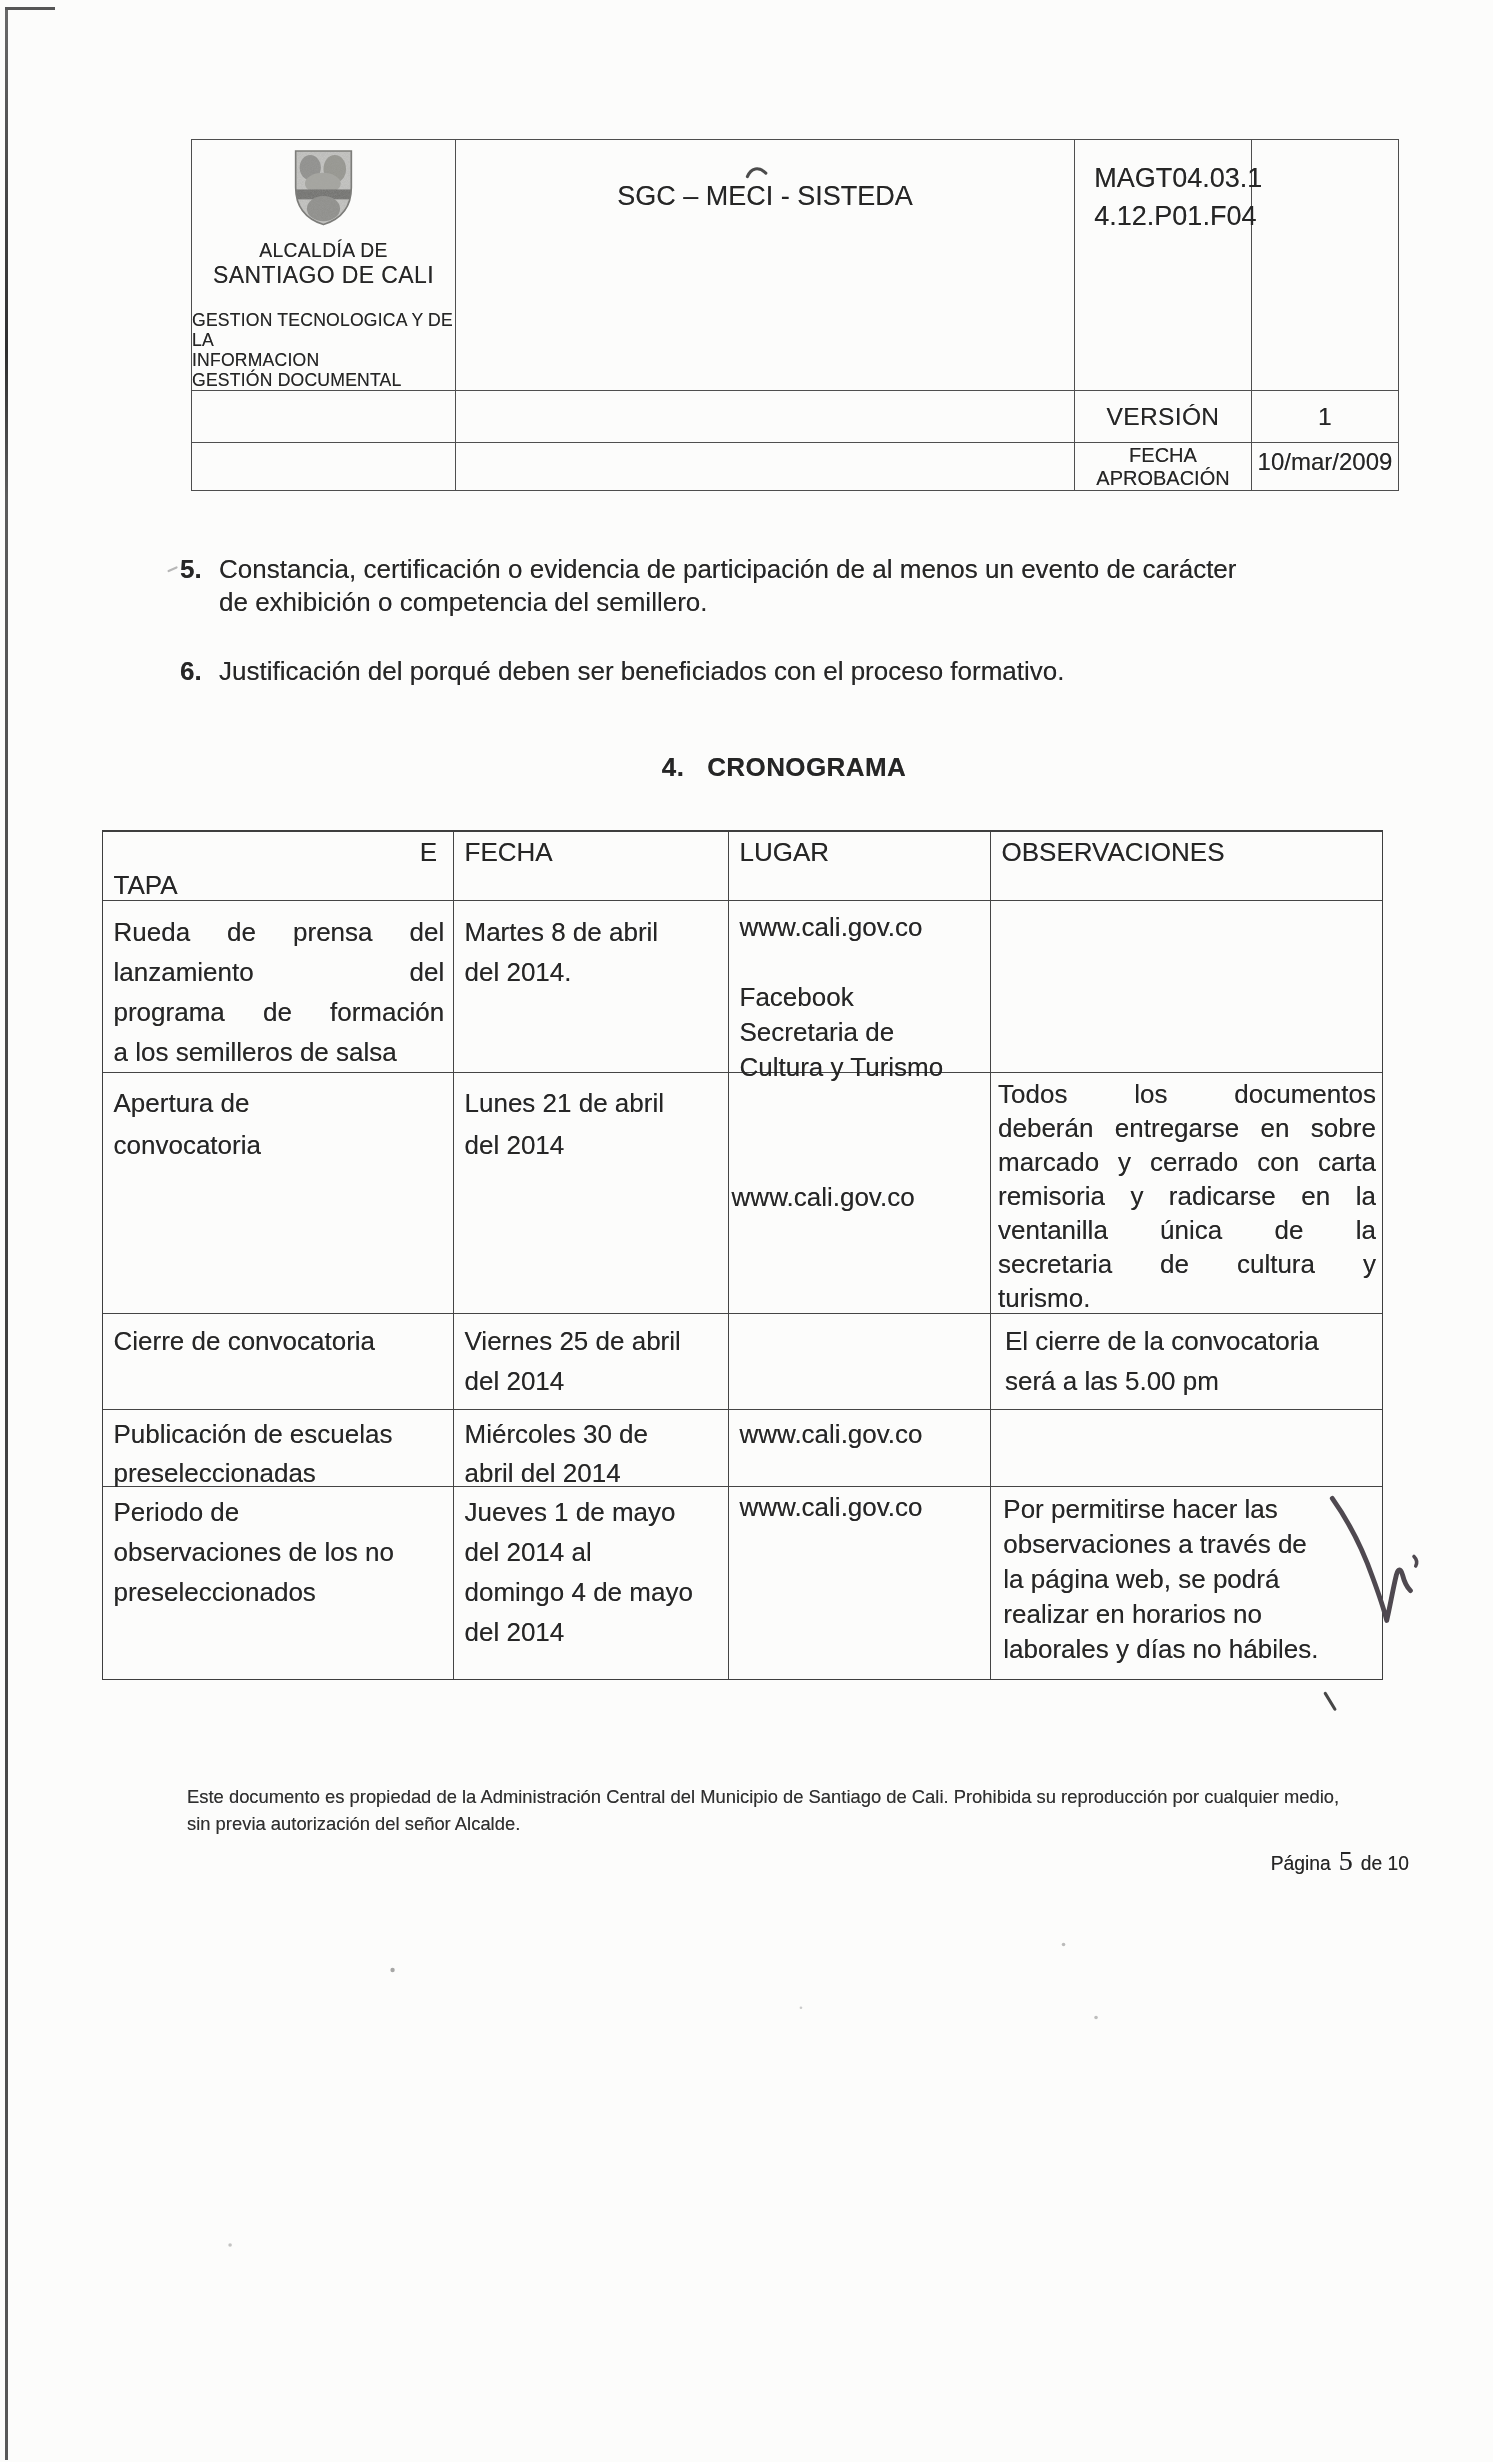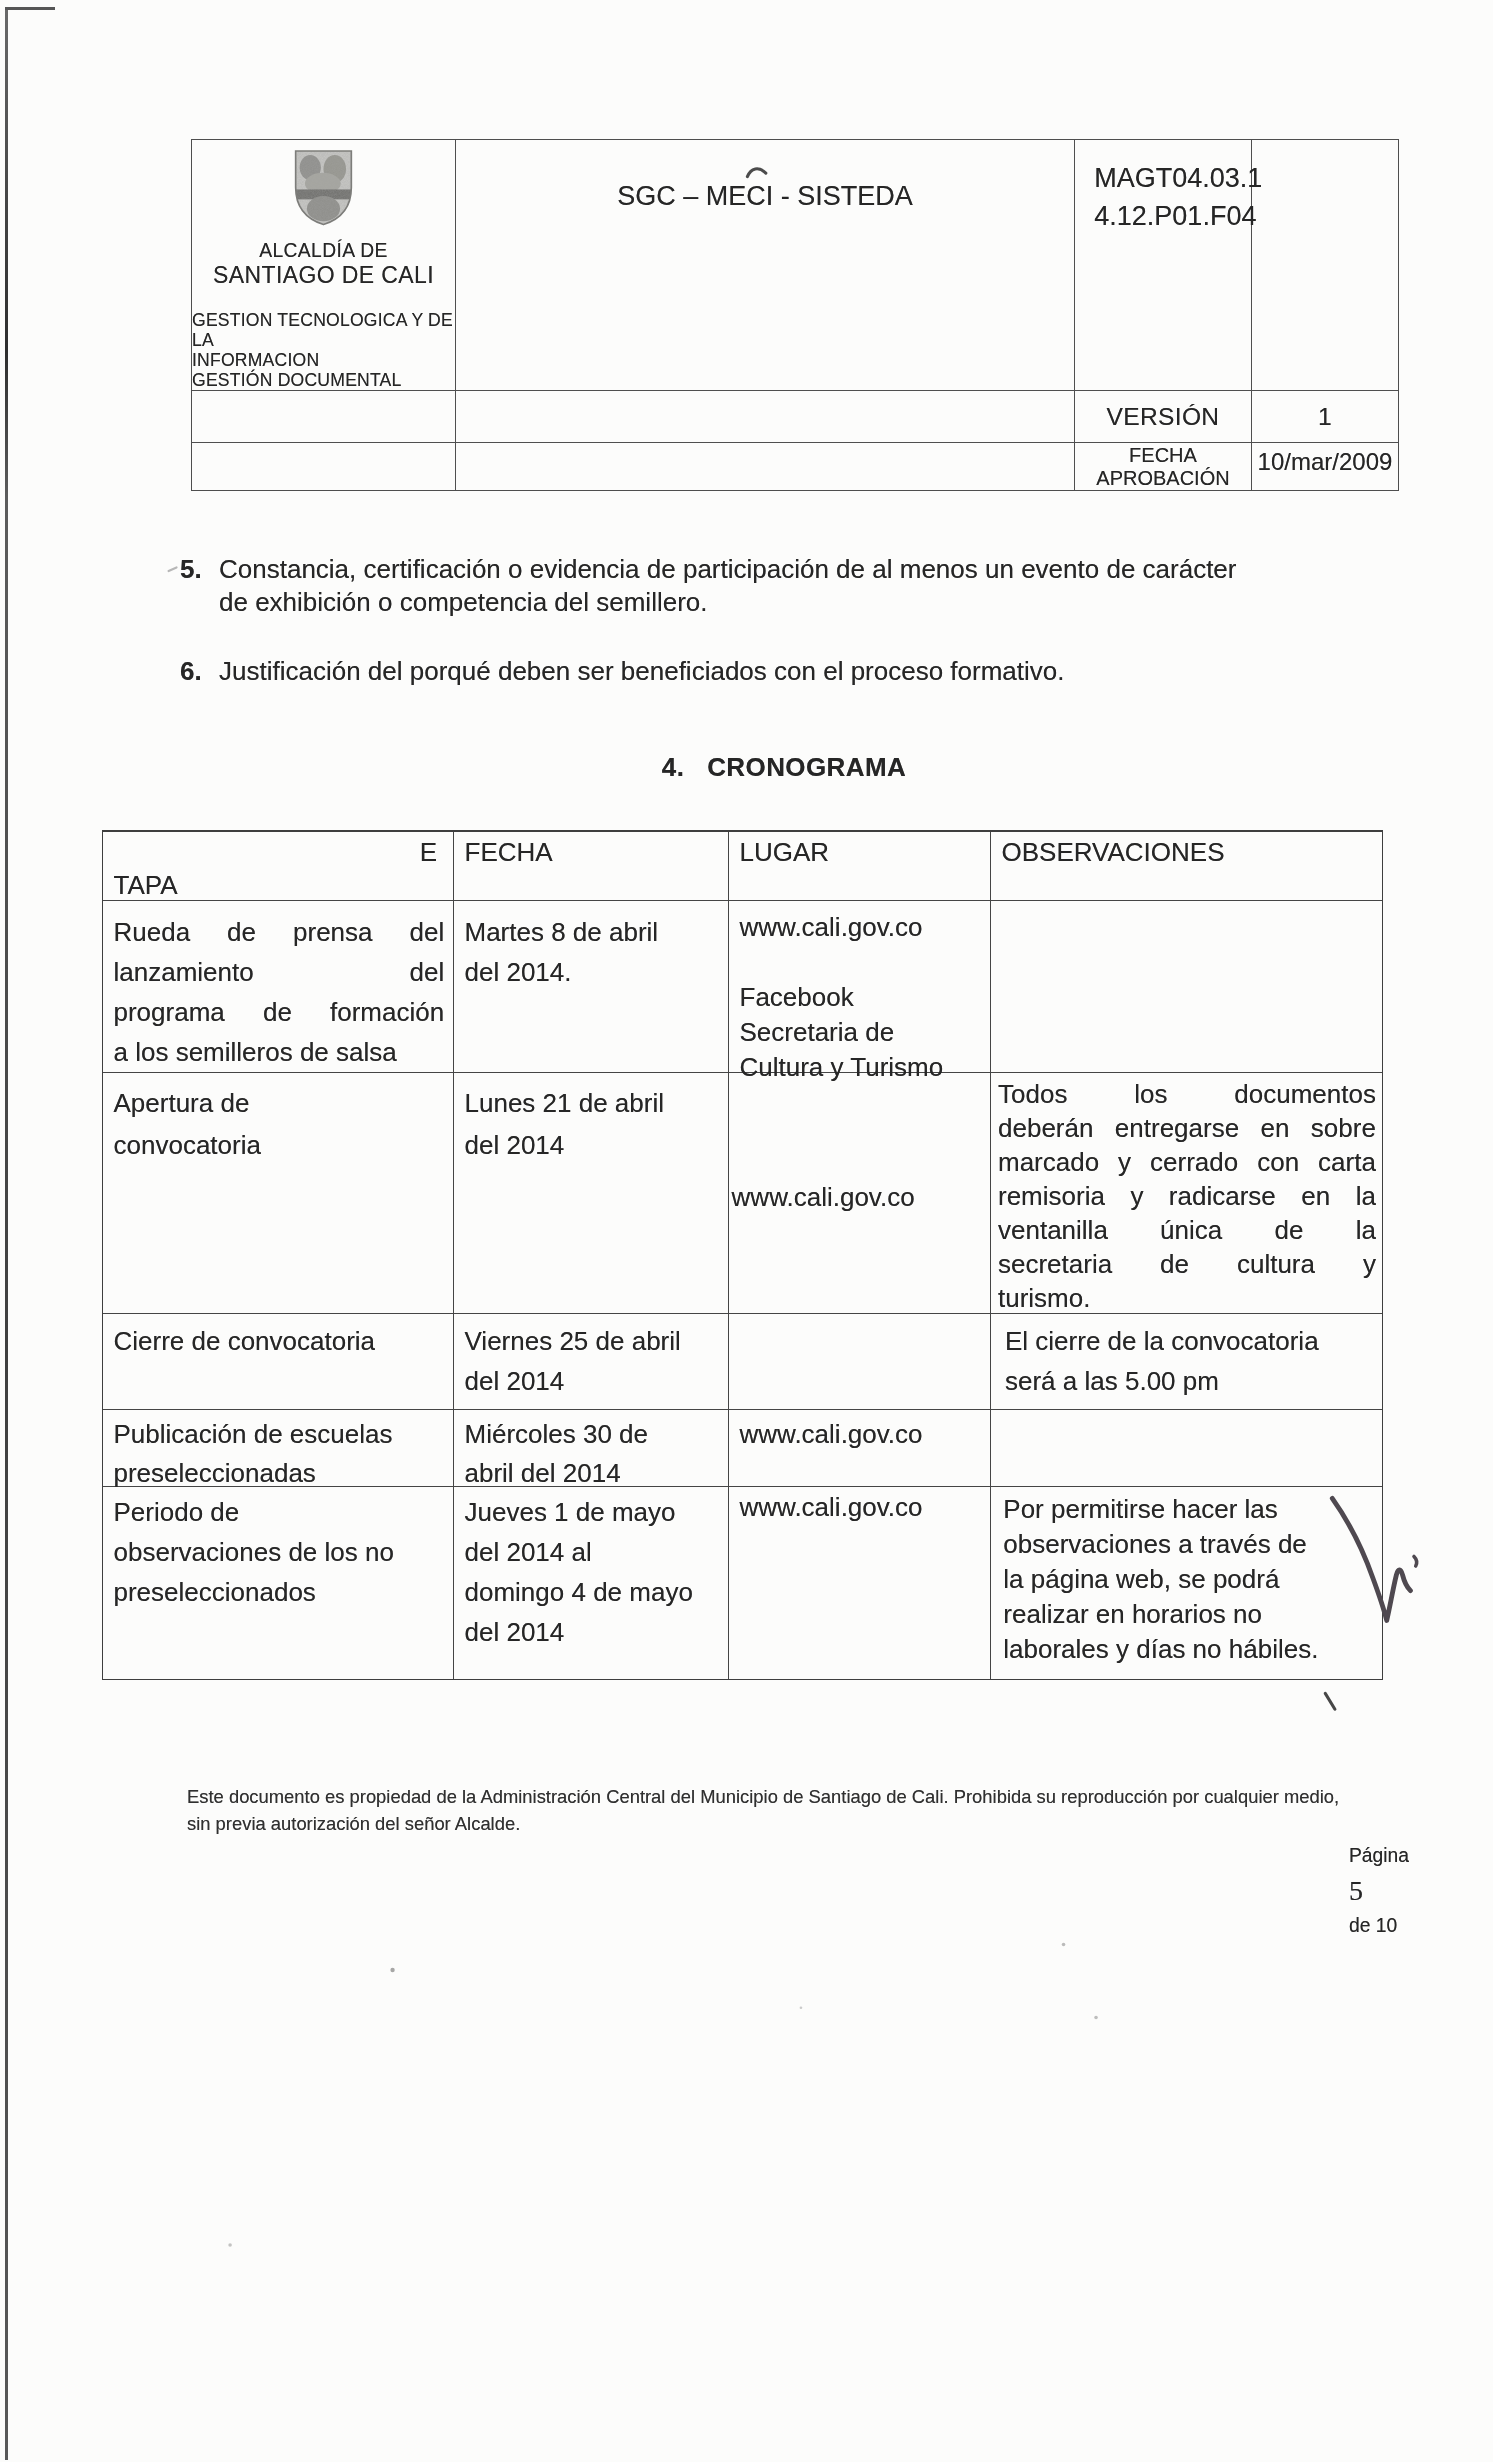--- a/index.html
+++ b/index.html
@@ -60,21 +60,21 @@
   .c-r3c1,.c-r3c2{padding-top:7px;line-height:40px;}
   .c-r3c4{padding-top:7px;line-height:40px;padding-left:14px;}
   .c-r4c1,.c-r4c2,.c-r4c3{padding-top:5.3px;line-height:39px;}
   .c-r5c1{padding-top:5.3px;line-height:40px;}
   .c-r5c2{padding-top:5.3px;line-height:40px;}
   .c-r5c3{padding-top:5.3px;}
   .c-r5c4{padding-top:5.3px;line-height:35px;padding-left:12.3px;}
 
   
   .footnote{position:absolute;left:187px;top:1783px;width:1233px;font-size:18.4px;line-height:27px;color:#303030;}
-  .pagenum{position:absolute;top:1845px;right:84px;display:flex;align-items:baseline;gap:8px;font-size:19.3px;flex-direction:column;}
+  .pagenum{position:absolute;top:1845px;right:84px;display:flex;align-items:baseline;gap:8px;font-size:19.3px;}
   .pagenum .num{font-family:"Liberation Serif",serif;font-size:28px;font-weight:normal;}
 
   svg.marks{position:absolute;left:0;top:0;pointer-events:none;}
 </style>
 </head>
 <body>
 
 <div class="page">
 
   <div class="scanline-left"></div>

